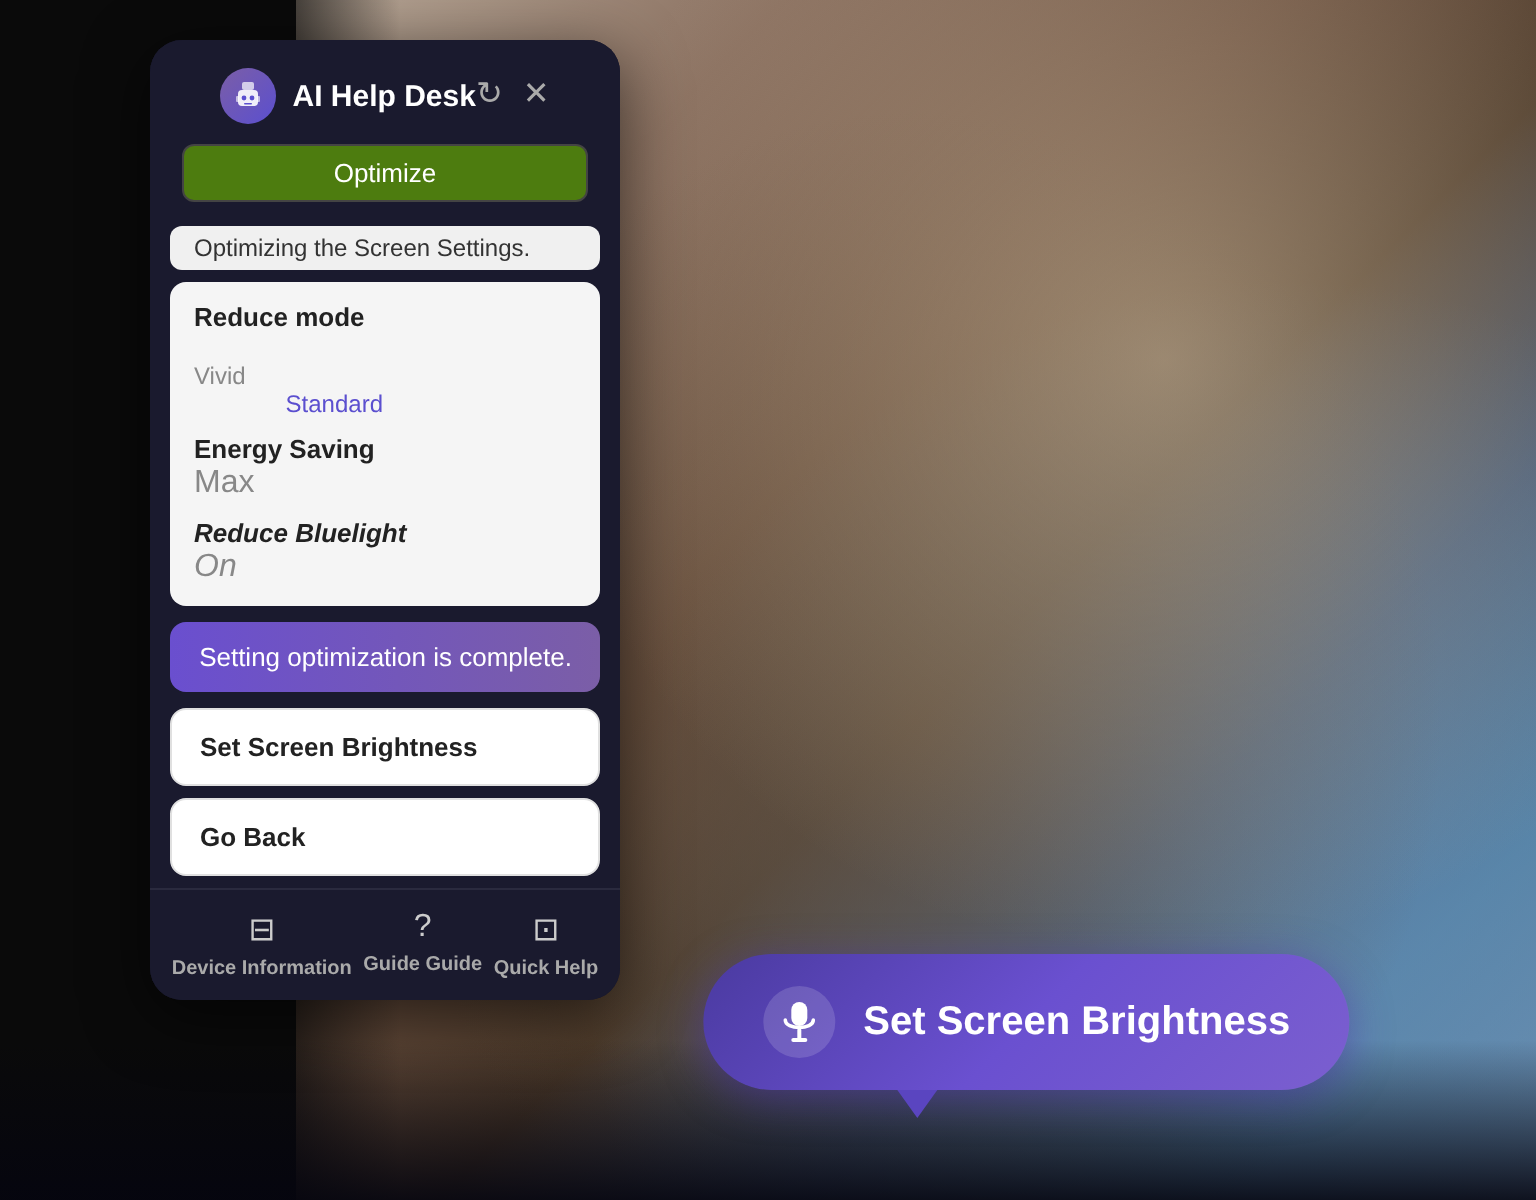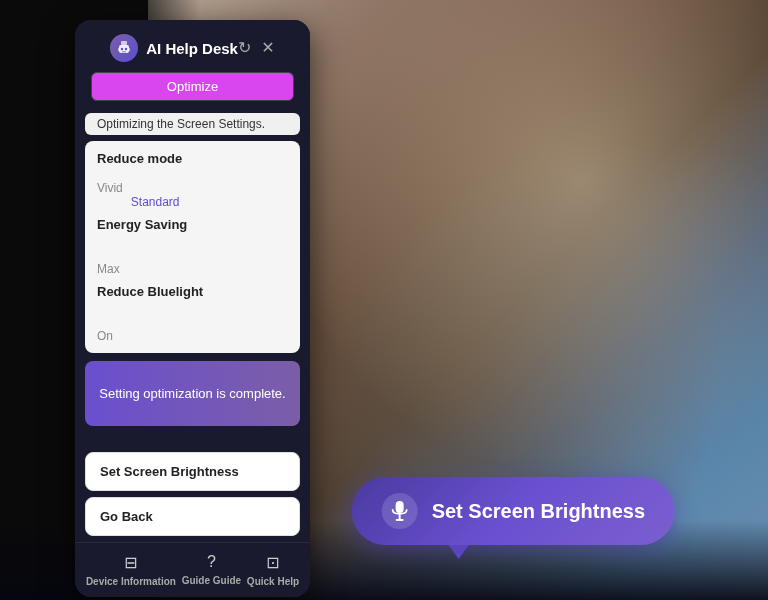--- a/index.html
+++ b/index.html
@@ -105,21 +105,21 @@
     }
 
     .ctrl-btn {
       color: #aaa;
       font-size: 16px;
       cursor: pointer;
       line-height: 1;
     }
 
     .optimize-btn {
-      background: #d946ef;
+      background: #4d7c0f;
       border: 1px solid #444;
       color: #fff;
       padding: 6px 14px;
       border-radius: 6px;
       font-size: 13px;
       cursor: pointer;
       margin: 0 16px 12px;
       width: calc(100% - 32px);
       text-align: center;
     }
@@ -140,61 +140,61 @@
       border-radius: 8px;
       padding: 10px 12px;
     }
 
     .setting-row {
       margin-bottom: 8px;
     }
 
     .setting-row:last-child {
       margin-bottom: 0;
+      font-style: italic;
     }
 
     .setting-label {
       font-size: 13px;
       font-weight: 600;
       color: #222;
     }
 
     .setting-values {
       display: flex;
       align-items: center;
-      gap: 8px;
+      gap: 20px;
       margin-top: 1px;
     }
 
     .setting-value-inactive {
       font-size: 12px;
       color: #888;
     }
 
     .setting-value-active {
       font-size: 12px;
       color: #5b4fcf;
       font-weight: 500;
       margin-top: 28px;
     }
 
     .setting-value-only {
-      font-size: 12px;
+      font-size: 16px;
       color: #888;
-      margin-top: 29px;
     }
 
     .completion-banner {
       background: linear-gradient(90deg, #6a4fcf, #7b5ea7);
-      margin: 0 10px 26px;
+      margin: 0 10px 8px;
       border-radius: 8px;
-      padding: 25px 14px;
+      padding: 10px 14px;
       color: #fff;
       font-size: 13px;
-      text-align: center;
+      text-align: right;
     }
 
     .action-btn {
       background: #fff;
       border: 1.5px solid #e0e0e0;
       border-radius: 8px;
       margin: 0 10px 6px;
       padding: 11px 14px;
       color: #222;
       font-size: 13px;

